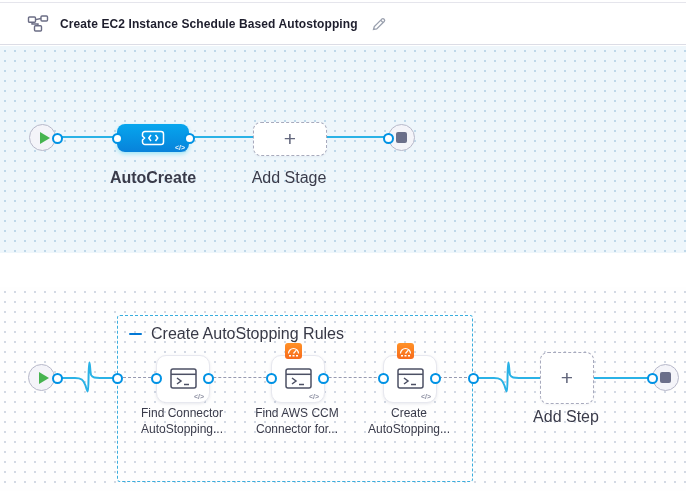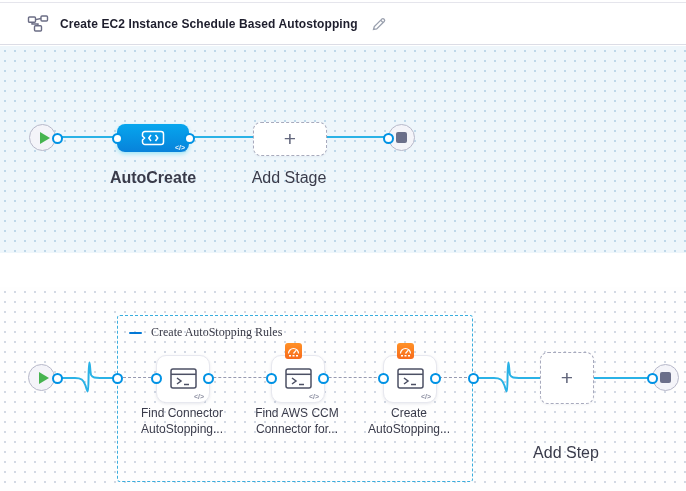--- a/index.html
+++ b/index.html
@@ -62,21 +62,21 @@
     box-shadow:0 2px 4px rgba(9,199,237,.35);
   }
   .stage-corner-code{position:absolute;right:4px;bottom:1px;font-size:7px;color:#eaf7ff;font-weight:bold;}
   
   .group-box{
     position:absolute;left:117px;top:28px;width:356px;height:167px;
     border:1px dashed #3aaede;border-radius:3px;z-index:0;box-sizing:border-box;
   }
   .group-header{position:absolute;left:11px;top:9px;display:flex;align-items:center;z-index:2;}
   .collapse-minus{width:13px;height:2px;background:#0278d5;border-radius:1px;cursor:pointer;}
-  .group-label{font-size:12px;color:#383946;margin-left:9px;font-family:Liberation Serif, serif;}
+  .group-label{font-size:16px;color:#383946;margin-left:9px;}
   
   .step-card{
     position:absolute;top:68px;width:52px;height:46px;background:#fff;border-radius:10px;
     border:1px solid #e7e8ef;box-shadow:0 1px 3px rgba(40,50,90,.10);z-index:3;cursor:pointer;
     display:flex;align-items:center;justify-content:center;
   }
   .card-corner-code{position:absolute;right:5px;bottom:2px;font-size:7px;color:#8d90a2;font-weight:bold;}
   .badge{
     position:absolute;left:13px;top:-13px;width:17px;height:16px;border-radius:3px;
     background:linear-gradient(180deg,#ff9126,#f76b1c);z-index:4;
@@ -233,21 +233,21 @@
     <div>AutoStopping...</div>
   </div>
 
   <svg class="squiggle" style="left:478px;" width="62" height="44" viewBox="0 0 62 44" fill="none" stroke="#29b2e6" stroke-width="2" stroke-linecap="round">
     <path d="M0,22 H16 C22,22 24.5,23.5 26.5,29.5 C27.6,33 28.1,35.5 28.9,35.5 C29.8,35.5 29.3,6.5 30.3,6.5 C31.3,6.5 30.9,16 32.2,19.2 C33.4,21.8 36,22 41,22 H62"></path>
   </svg>
 
   <div class="add-box" style="left:540px;top:65px;width:52px;height:50px;">
     <span class="plus-glyph">+</span>
   </div>
-  <div class="node-label" style="left:501px;top:122px;margin-top:36px;">Add Step</div>
+  <div class="node-label" style="left:501px;top:122px;">Add Step</div>
 
   <div class="hline" style="left:592px;top:90px;width:56px;"></div>
 
   <div class="port" style="left:646.5px;top:85.5px;"></div>
   <div class="node-circle" style="left:652px;top:77px;">
     <div class="stop-sq"></div>
   </div>
 </div>
 
 </body></html>

